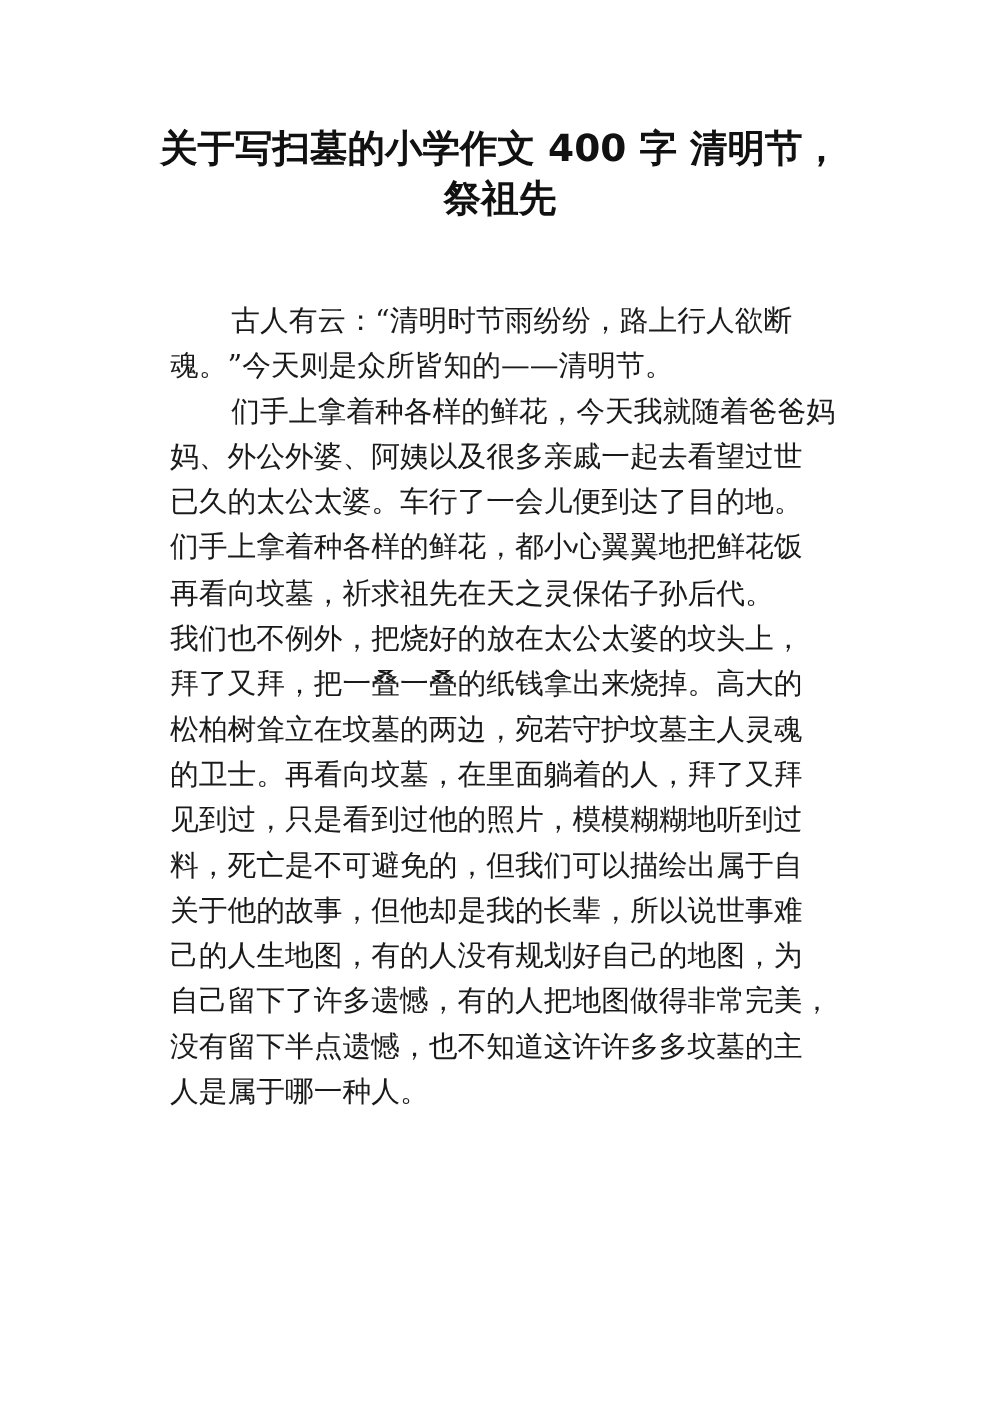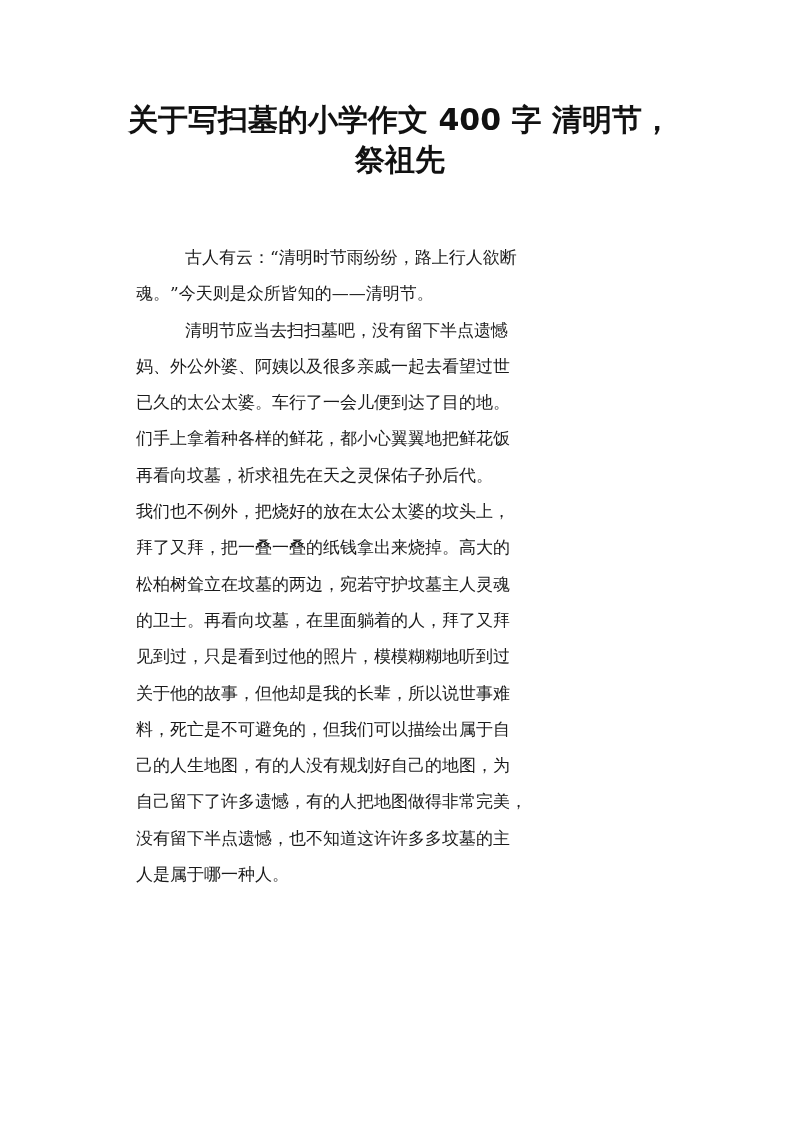--- a/index.html
+++ b/index.html
@@ -9,47 +9,47 @@
     position: absolute; left: 100px; top: 100px; width: 600px;
     text-align: center;
     font-family: "DejaVu Sans", "Liberation Sans", sans-serif;
     font-weight: bold; font-size: 30px; line-height: 40px; color: #111;
     letter-spacing: 0px;
   }
   .title span { display: block; }
   .body {
     position: absolute; left: 136px; top: 239px; width: 532px;
     font-family: "DejaVu Serif", "Liberation Serif", serif;
-    font-size: 17px; line-height: 36.3px; color: #1a1a1a;
+    font-size: 23px; line-height: 36.3px; color: #1a1a1a;
   }
   .line { display: block; white-space: nowrap; height: 36.3px; }
   .indent { padding-left: 49px; }
 </style>
 </head>
 <body>
 
 <div class="page">
   <div class="title">
     <span>关于写扫墓的小学作文 400 字  清明节，</span>
     <span>祭祖先</span>
   </div>
 
   <div class="body">
     <span class="line indent">古人有云：“清明时节雨纷纷，路上行人欲断</span>
     <span class="line">魂。”今天则是众所皆知的——清明节。</span>
-    <span class="line indent">清明节应当去扫扫墓吧，没有留下半点遗憾</span>
+    <span class="line indent">们手上拿着种各样的鲜花，今天我就随着爸爸妈</span>
     <span class="line">妈、外公外婆、阿姨以及很多亲戚一起去看望过世</span>
     <span class="line">已久的太公太婆。车行了一会儿便到达了目的地。</span>
     <span class="line">们手上拿着种各样的鲜花，都小心翼翼地把鲜花饭</span>
     <span class="line">再看向坟墓，祈求祖先在天之灵保佑子孙后代。</span>
     <span class="line">我们也不例外，把烧好的放在太公太婆的坟头上，</span>
     <span class="line">拜了又拜，把一叠一叠的纸钱拿出来烧掉。高大的</span>
     <span class="line">松柏树耸立在坟墓的两边，宛若守护坟墓主人灵魂</span>
     <span class="line">的卫士。再看向坟墓，在里面躺着的人，拜了又拜</span>
     <span class="line">见到过，只是看到过他的照片，模模糊糊地听到过</span>
+    <span class="line">料，死亡是不可避免的，但我们可以描绘出属于自</span>
     <span class="line">关于他的故事，但他却是我的长辈，所以说世事难</span>
-    <span class="line">料，死亡是不可避免的，但我们可以描绘出属于自</span>
     <span class="line">己的人生地图，有的人没有规划好自己的地图，为</span>
     <span class="line">自己留下了许多遗憾，有的人把地图做得非常完美，</span>
     <span class="line">没有留下半点遗憾，也不知道这许许多多坟墓的主</span>
     <span class="line">人是属于哪一种人。</span>
   </div>
 </div>
 
 </body></html>

